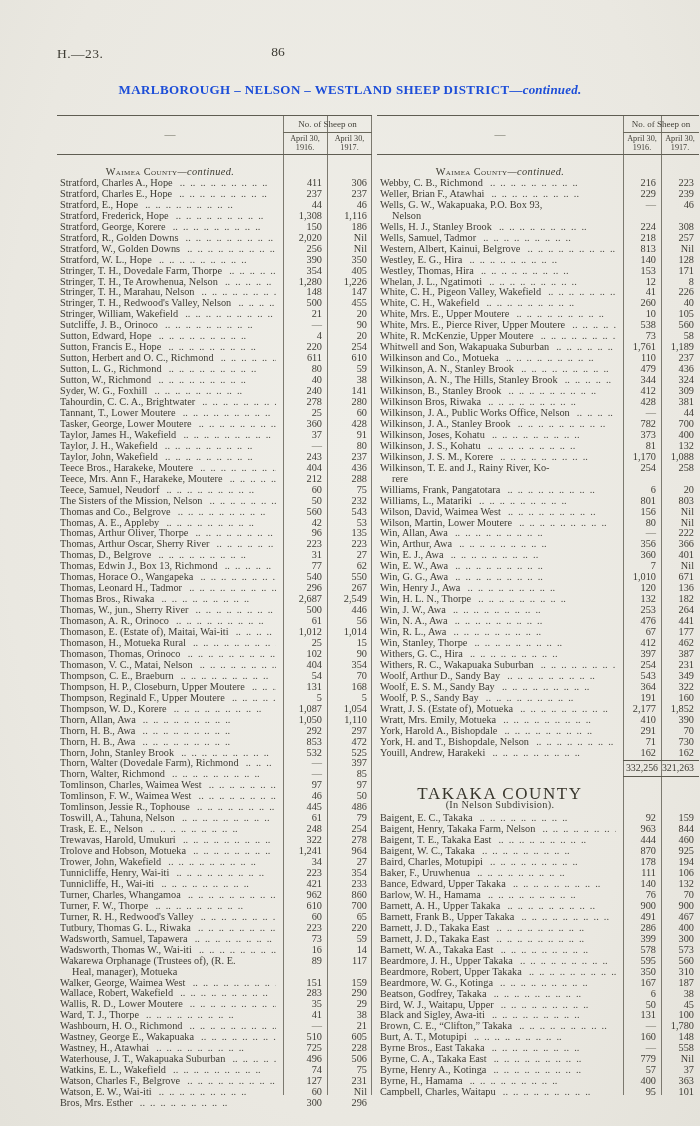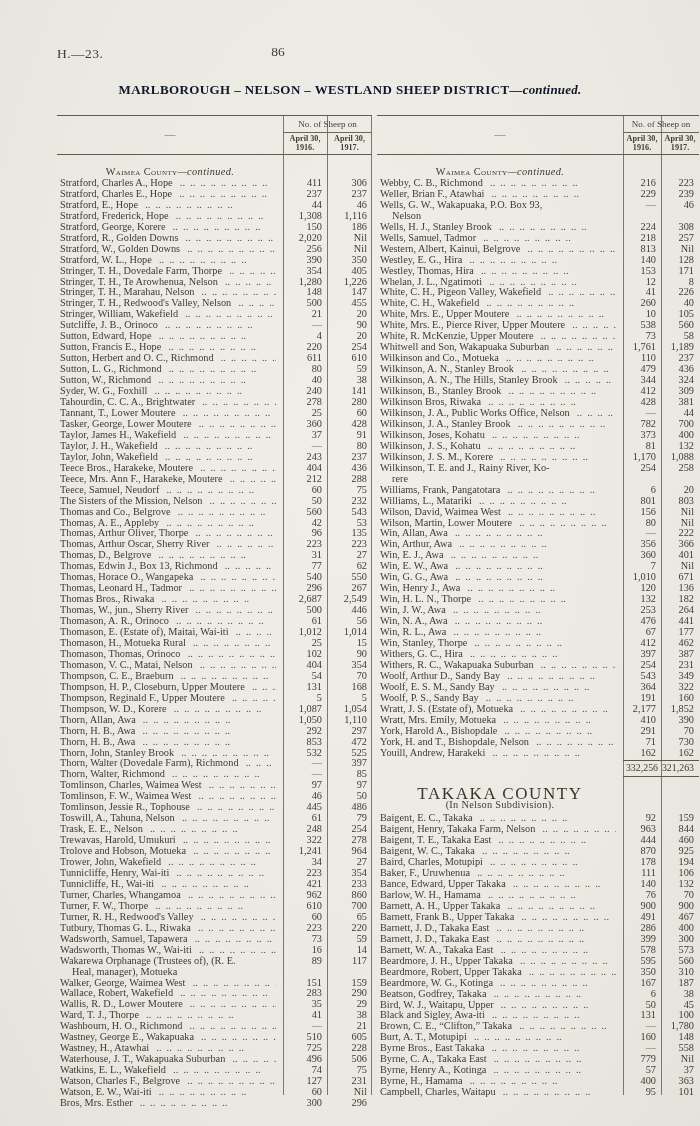--- a/index.html
+++ b/index.html
@@ -6,37 +6,37 @@
   body{
     width:700px;height:1126px;position:relative;overflow:hidden;
     background:#edebe5;
     background-image:radial-gradient(ellipse at 50% 40%, #efeee8 0%, #eae8e1 70%, #e4e2da 100%);
     font-family:"Liberation Serif", serif;
     color:#3e3c34;
     -webkit-font-smoothing:antialiased;
   }
   .docref{position:absolute;left:57px;top:46px;font-size:13.5px;letter-spacing:.5px;}
   .pagenum{position:absolute;left:0;top:44px;width:556px;text-align:center;font-size:13.5px;}
-  .title{position:absolute;left:0;top:82px;width:700px;text-align:center;font-size:13px;font-weight:bold;letter-spacing:.4px;color:#0f172a;}
+  .title{position:absolute;left:0;top:82px;width:700px;text-align:center;font-size:13px;font-weight:bold;letter-spacing:.4px;color:#1d4ed8;}
   .title .it{font-style:italic;font-weight:bold;letter-spacing:.2px;}
 
   .half{position:absolute;top:115px;height:979px;border-top:1px solid #5f5d52;}
   .half-l{left:57px;width:315px;--nw:226px;--c1:44px;--c2:45px;}
   .half-r{left:377px;width:322px;--nw:246px;--c1:38px;--c2:38px;}
 
   .vl{position:absolute;top:0;bottom:0;width:1px;background:#67655a;opacity:.85;}
   .vl1{left:var(--nw);}
   .vl2{left:calc(var(--nw) + var(--c1));}
   .vl3{right:0;}
 
   .thead{position:relative;height:38px;border-bottom:1px solid #5f5d52;}
   .dash-hdr{position:absolute;left:0;top:12px;width:var(--nw);text-align:center;color:#6f6d61;font-size:11px;}
   .sheep-hdr{position:absolute;left:var(--nw);right:0;top:0;height:16px;line-height:17px;border-bottom:1px solid #6a685c;
     text-align:center;font-size:9px;color:#403e36;}
-  .date-hdr{position:absolute;top:19px;text-align:center;font-size:8.2px;line-height:8.8px;color:#403e36;font-weight:bold;}
+  .date-hdr{position:absolute;top:19px;text-align:center;font-size:8.2px;line-height:8.8px;color:#403e36;}
   .dh1{left:var(--nw);width:var(--c1);}
   .dh2{left:calc(var(--nw) + var(--c1));width:var(--c2);}
 
   .tbody{position:absolute;top:51px;left:0;right:0;font-size:10.3px;line-height:10.95px;}
 
   .r{display:flex;align-items:flex-start;min-height:10.95px;}
   .cn{width:var(--nw);box-sizing:border-box;padding-left:3px;display:flex;overflow:hidden;}
   .nm{white-space:nowrap;}
   .ld{flex:1 1 auto;overflow:hidden;white-space:nowrap;margin:0 7px 0 2px;color:#4a483e;}
   .c1{width:var(--c1);box-sizing:border-box;text-align:right;padding-right:5px;white-space:nowrap;}

